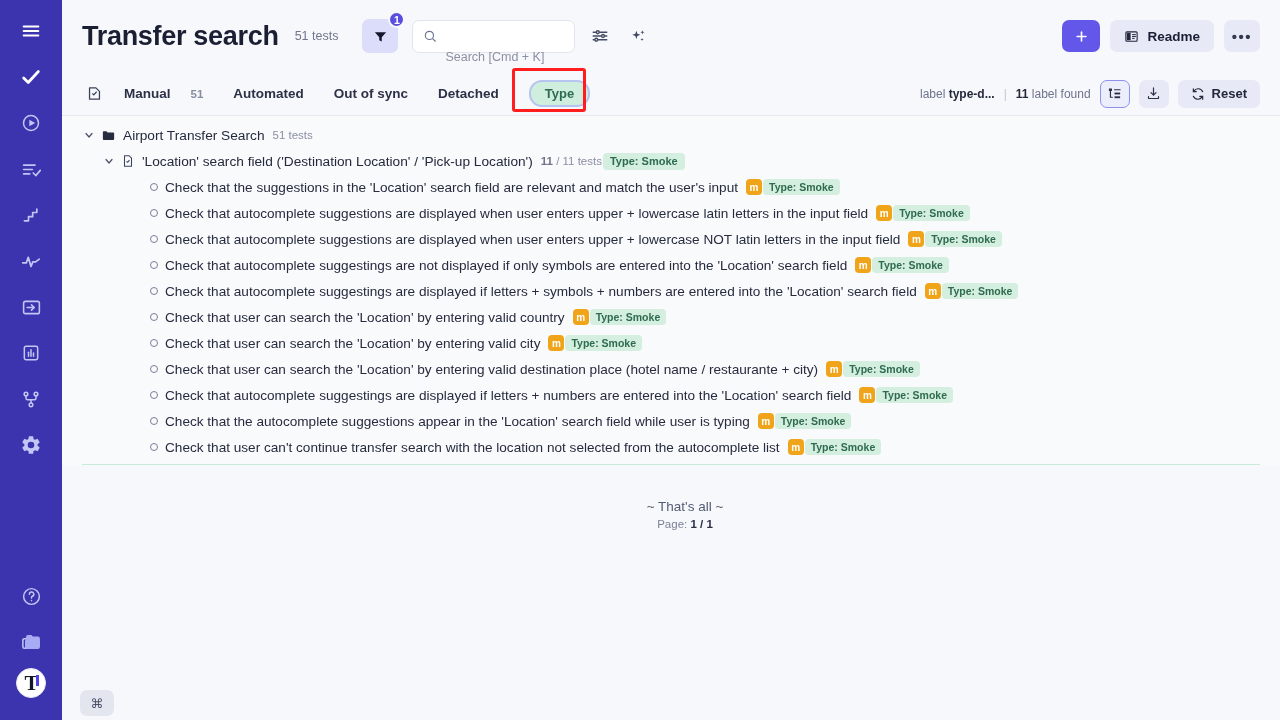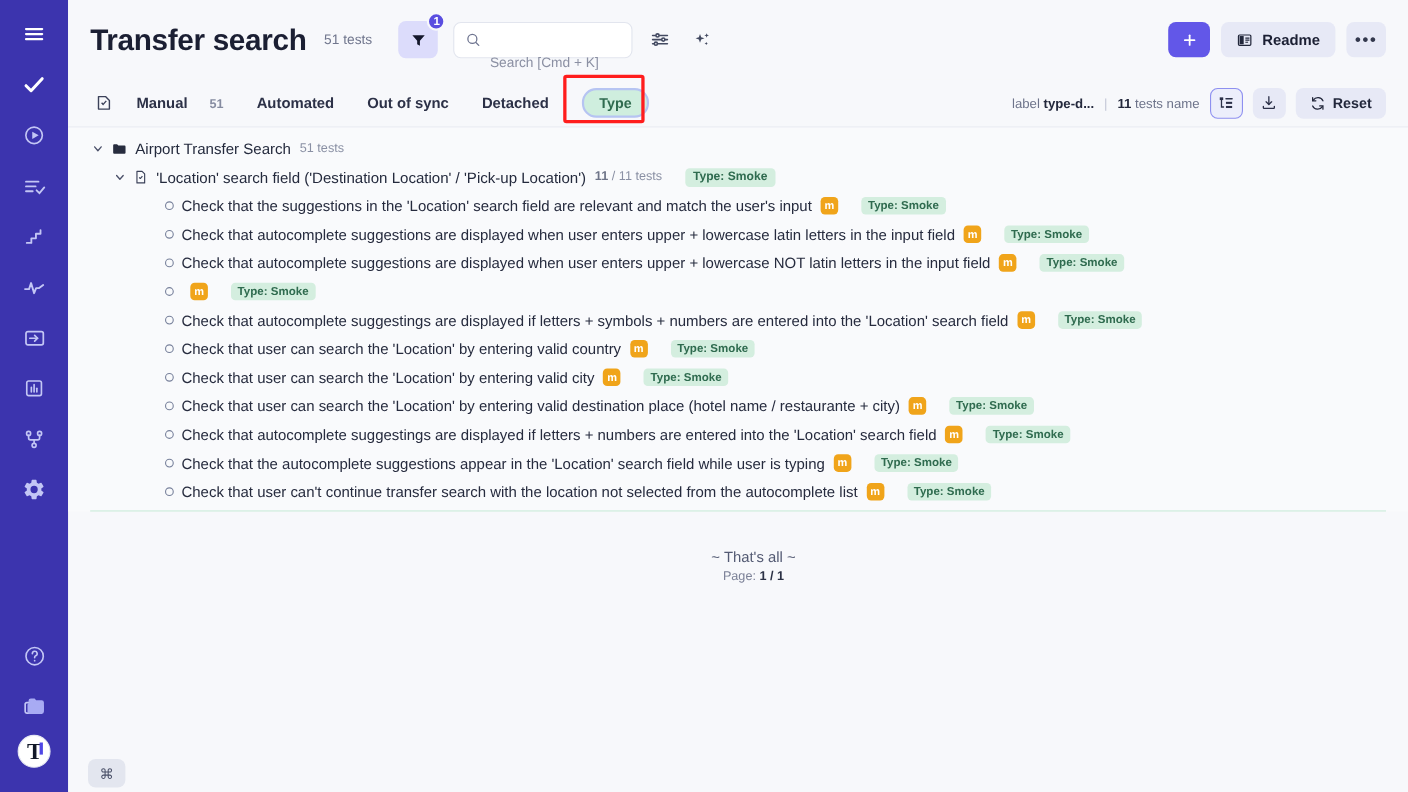--- a/index.html
+++ b/index.html
@@ -187,21 +187,21 @@
   }
   .case-text { font-size: 13.6px; color: #262b3e; }
   .badge-m {
     width: 16px; height: 16px; border-radius: 4px;
     background: #f0a41a; color: #fff;
     font-size: 10px; font-weight: 700;
     display: flex; align-items: center; justify-content: center;
     margin-left: 8px; flex: 0 0 16px;
   }
   .badge-type {
-    margin-left: 21px;
+    margin-left: 1px;
     background: #d4eedf; color: #2f6b4f;
     font-size: 10.5px; font-weight: 700;
     border-radius: 4px; padding: 3px 6px; line-height: 1;
   }
   .badge-type.big { font-size: 11px; padding: 3px 7px; }
   .list-end-line { height: 1px; background: #c9ecd9; margin: 4px 20px 0 20px; }
 
   
   .footer { text-align: center; margin-top: 34px; padding-left: 28px; }
   .footer .all { font-size: 13.5px; color: #535a73; }
@@ -411,21 +411,21 @@
       </div>
 
       <div class="tabbar-right">
         <div class="label-info">
           <span>label</span>
           <b>type-d...</b>
         </div>
         <span class="sep-v">|</span>
         <div class="found">
           <b>11</b>
-          <span>tests name</span>
+          <span>label found</span>
         </div>
         <div class="icon-btn-outline">
           <svg width="15" height="15" viewBox="0 0 24 24" fill="none" stroke="currentColor" stroke-width="1.9" stroke-linecap="round">
               <rect x="3" y="4" width="5" height="4" fill="currentColor" stroke="none"></rect>
               <path d="M5.5 8.5 V18 h3"></path>
               <line x1="12" y1="6" x2="21" y2="6"></line>
               <rect x="12" y="10.5" width="9" height="3" fill="currentColor" stroke="none"></rect>
               <rect x="12" y="16.5" width="9" height="3" fill="currentColor" stroke="none"></rect>
             </svg>
         </div>
@@ -496,20 +496,21 @@
             <span class="badge-type">Type: Smoke</span>
           </div>
           <div class="row case">
             <span class="circle-ico"></span>
             <span class="case-text">Check that autocomplete suggestions are displayed when user enters upper + lowercase NOT latin letters in the input field</span>
             <span class="badge-m">m</span>
             <span class="badge-type">Type: Smoke</span>
           </div>
           <div class="row case">
             <span class="circle-ico"></span>
+            <span class="case-text">Check that autocomplete suggestings are not displayed if only symbols are entered into the 'Location' search field</span>
             <span class="badge-m">m</span>
             <span class="badge-type">Type: Smoke</span>
           </div>
           <div class="row case">
             <span class="circle-ico"></span>
             <span class="case-text">Check that autocomplete suggestings are displayed if letters + symbols + numbers are entered into the 'Location' search field</span>
             <span class="badge-m">m</span>
             <span class="badge-type">Type: Smoke</span>
           </div>
           <div class="row case">

